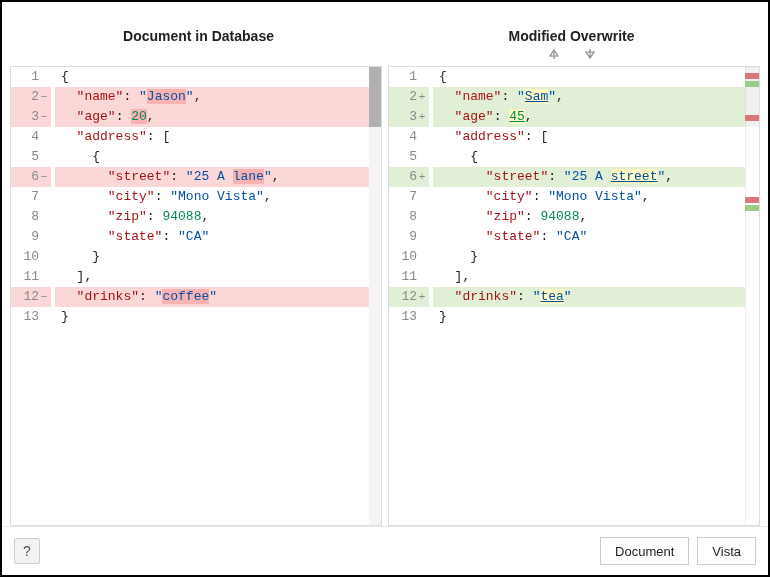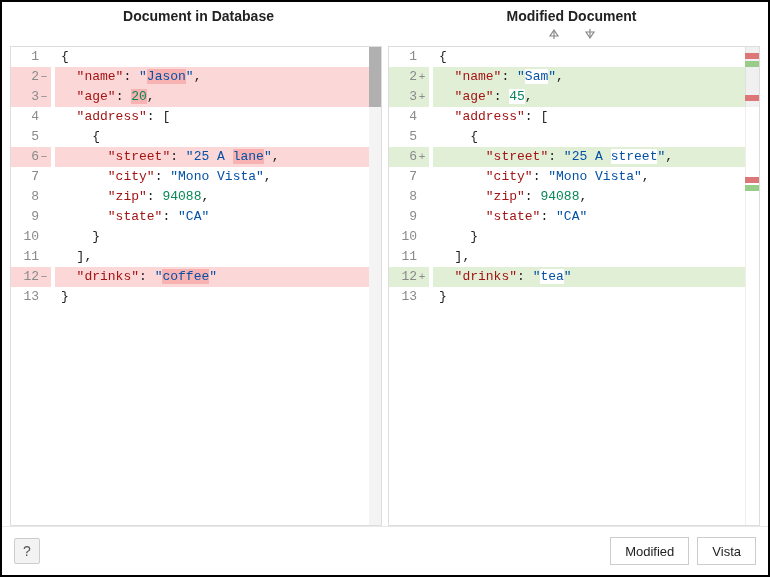--- a/index.html
+++ b/index.html
@@ -9,20 +9,21 @@
       width: 770px;
       height: 577px;
       border: 2px solid #000;
       background: #fff;
       display: flex;
       flex-direction: column;
     }
     .header-row {
       display: flex;
       padding: 6px 10px 2px;
+      margin-top: 20px;
     }
     .header-half {
       flex: 1;
       text-align: center;
       font-weight: 600;
       font-size: 14px;
       color: #222;
     }
     .nav-row {
       display: flex;
@@ -71,21 +72,21 @@
       white-space: pre;
       overflow: hidden;
       position: relative;
     }
     .cline { height: 20px; padding-left: 6px; }
     .diff-del { background: #fcd7d7; }
     .diff-del-gutter { background: #fcd7d7; }
     .diff-add { background: #e2efd7; }
     .diff-add-gutter { background: #e2efd7; }
     .hl-del { background: #f8b2b2; margin-top: 16px; }
-    .hl-add { background: #ffffff; }
+    .hl-add { background: #fef9c3; text-decoration: underline; }
     .tok-key { color: #a31515; }
     .tok-str { color: #0451a5; }
     .tok-num { color: #098658; }
     .tok-punc { color: #222; }
 
     .scrollbar-v {
       position: absolute; top: 0; right: 0; width: 12px; height: 100%;
       background: #f4f4f4;
     }
     .scroll-thumb {
@@ -129,21 +130,21 @@
       font-family: inherit;
       font-size: 13px;
       color: #222;
     }
   </style>
 </head>
 <body>
 
 <div class="header-row">
   <div class="header-half">Document in Database</div>
-  <div class="header-half">Modified Document</div>
+  <div class="header-half">Modified Overwrite</div>
 </div>
 
 <div class="nav-row">
   <div class="nav-half"></div>
   <div class="nav-half">
     <span class="nav-icon">
       <svg width="12" height="12" viewBox="0 0 12 12">
           <path d="M6 2 L10 8 L2 8 Z" fill="none" stroke="#888" stroke-width="1.2"></path>
           <line x1="6" y1="3" x2="6" y2="11" stroke="#888" stroke-width="1.2"></line>
         </svg>
@@ -209,15 +210,15 @@
       <div class="mm" style="top:138px; background:#9c8;"></div>
     </div>
   </div>
 </div>
 
 <div class="footer">
   <div class="help-btn">
     <span>?</span>
   </div>
   <div class="spacer"></div>
-  <button class="btn">Modified</button>
+  <button class="btn">Document</button>
   <button class="btn">Vista</button>
 </div>
 
 </body></html>

